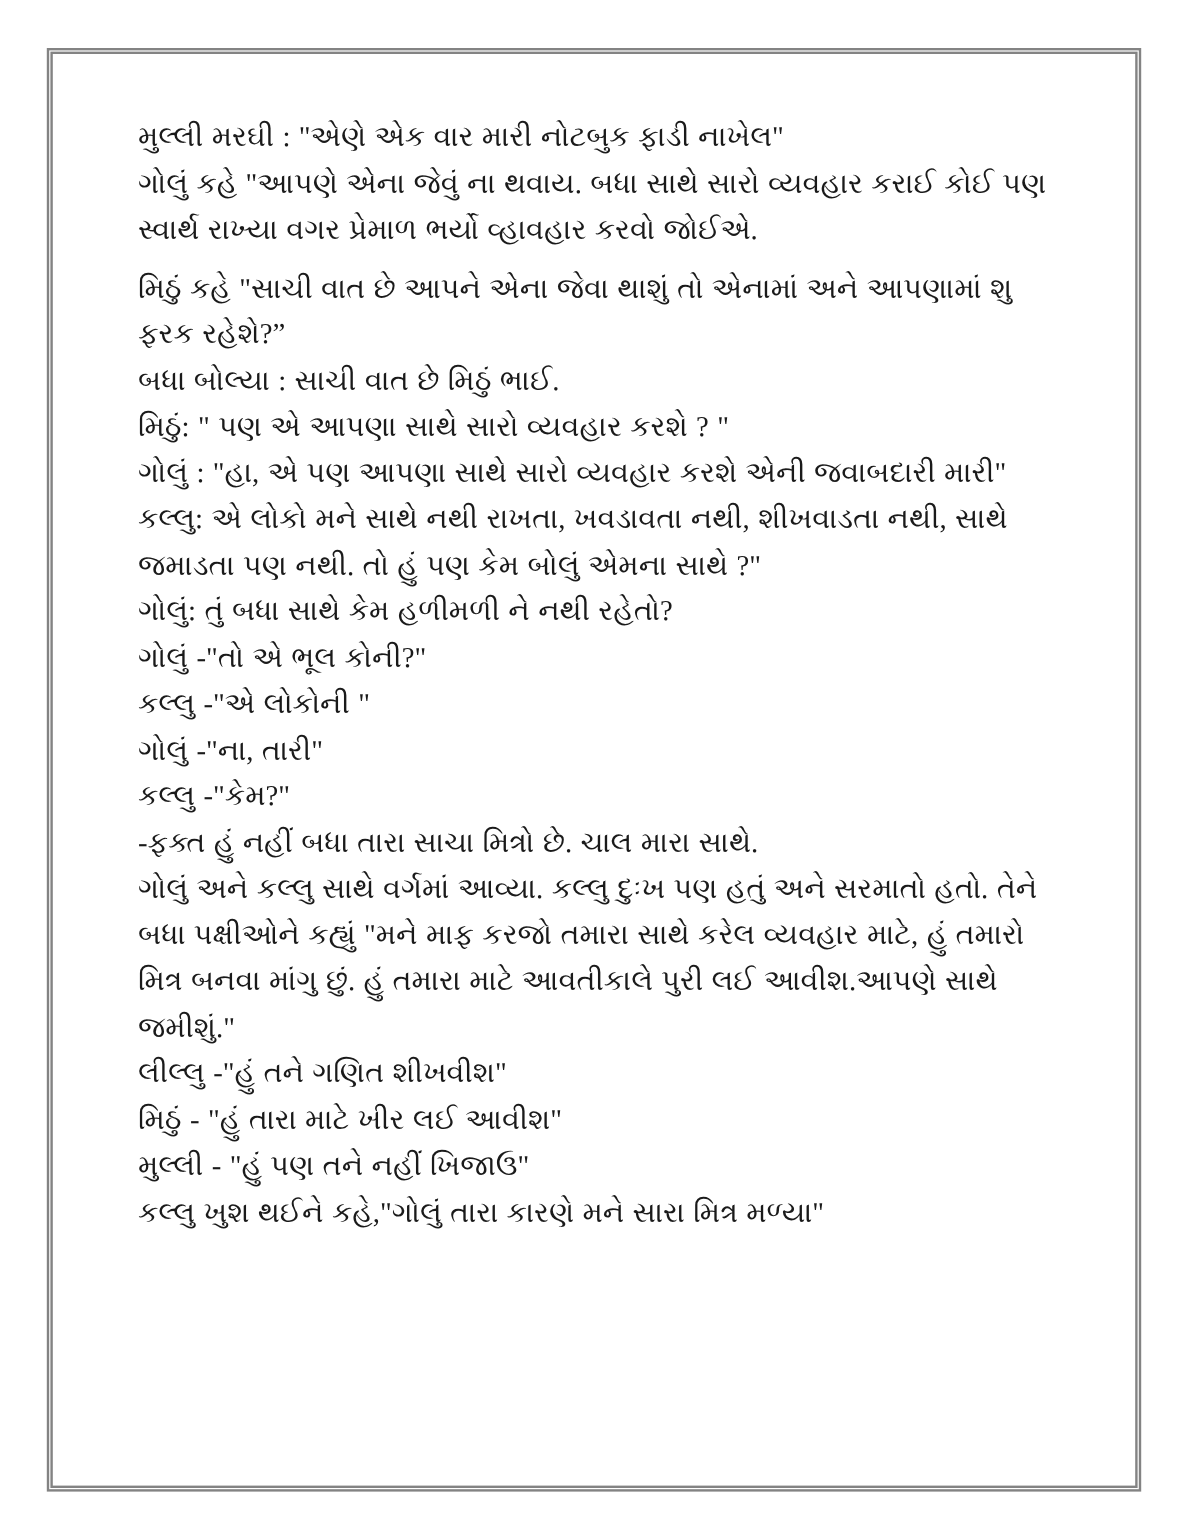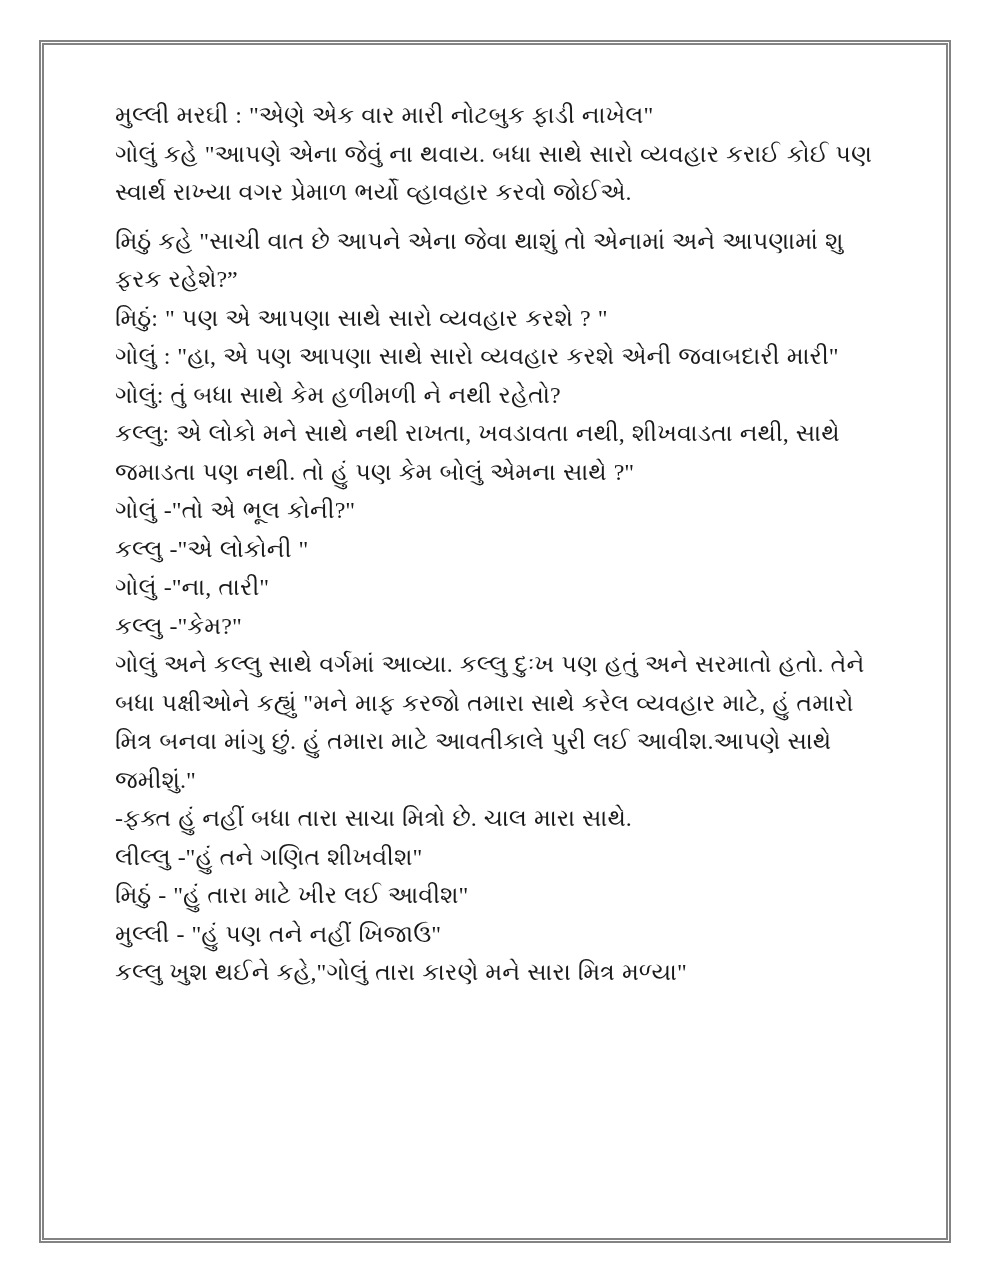--- a/index.html
+++ b/index.html
@@ -46,27 +46,28 @@
 </style>
 </head>
 <body>
 
 <div class="page-frame"></div>
 
 <div class="text-content">
     <p>મુલ્લી મરઘી : "એણે એક વાર મારી નોટબુક ફાડી નાખેલ"</p>
     <p>ગોલું કહે "આપણે એના જેવું ના થવાય. બધા સાથે સારો વ્યવહાર કરાઈ કોઈ પણ સ્વાર્થ રાખ્યા વગર પ્રેમાળ ભર્યો વ્હાવહાર કરવો જોઈએ.</p>
     <p>મિઠું કહે "સાચી વાત છે આપને એના જેવા થાશું તો એનામાં અને આપણામાં શુ ફરક રહેશે?”</p>
+    <p>બધા બોલ્યા : સાચી વાત છે મિઠું ભાઈ.</p>
     <p>મિઠું: " પણ એ આપણા સાથે સારો વ્યવહાર કરશે ? "</p>
     <p>ગોલું : "હા, એ પણ આપણા સાથે સારો વ્યવહાર કરશે એની જવાબદારી મારી"</p>
+    <p>કલ્લુ: એ લોકો મને સાથે નથી રાખતા, ખવડાવતા નથી, શીખવાડતા નથી, સાથે જમાડતા પણ નથી. તો હું પણ કેમ બોલું એમના સાથે ?"</p>
     <p>ગોલું: તું બધા સાથે કેમ હળીમળી ને નથી રહેતો?</p>
-    <p>કલ્લુ: એ લોકો મને સાથે નથી રાખતા, ખવડાવતા નથી, શીખવાડતા નથી, સાથે જમાડતા પણ નથી. તો હું પણ કેમ બોલું એમના સાથે ?"</p>
     <p>ગોલું -"તો એ ભૂલ કોની?"</p>
     <p>કલ્લુ -"એ લોકોની "</p>
     <p>ગોલું -"ના, તારી"</p>
     <p>કલ્લુ -"કેમ?"</p>
+    <p>-ફક્ત હું નહીં બધા તારા સાચા મિત્રો છે. ચાલ મારા સાથે.</p>
     <p>ગોલું અને કલ્લુ સાથે વર્ગમાં આવ્યા. કલ્લુ દુઃખ પણ હતું અને સરમાતો હતો. તેને બધા પક્ષીઓને કહ્યું "મને માફ કરજો તમારા સાથે કરેલ વ્યવહાર માટે, હું તમારો મિત્ર બનવા માંગુ છું. હું તમારા માટે આવતીકાલે પુરી લઈ આવીશ.આપણે સાથે જમીશું."</p>
-    <p>-ફક્ત હું નહીં બધા તારા સાચા મિત્રો છે. ચાલ મારા સાથે.</p>
     <p>લીલ્લુ -"હું તને ગણિત શીખવીશ"</p>
     <p>મિઠું - "હું તારા માટે ખીર લઈ આવીશ"</p>
     <p>મુલ્લી - "હું પણ તને નહીં ખિજાઉ"</p>
     <p>કલ્લુ ખુશ થઈને કહે,"ગોલું તારા કારણે મને સારા મિત્ર મળ્યા"</p>
   </div>
 
 </body></html>

